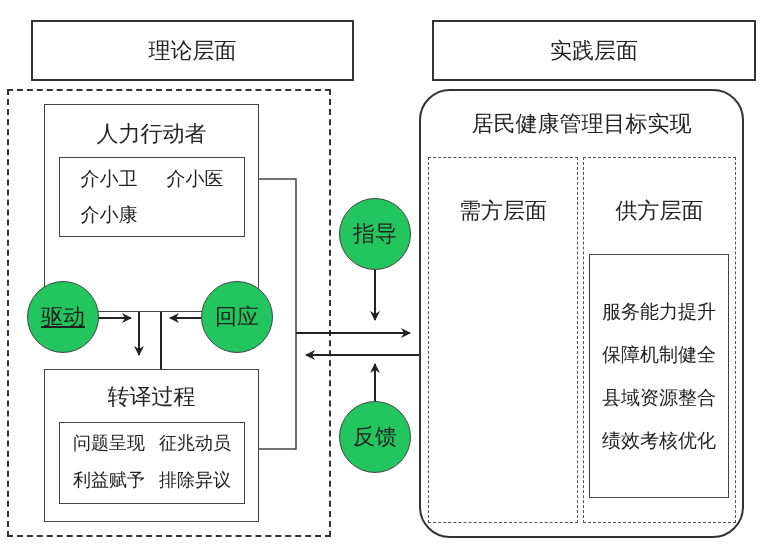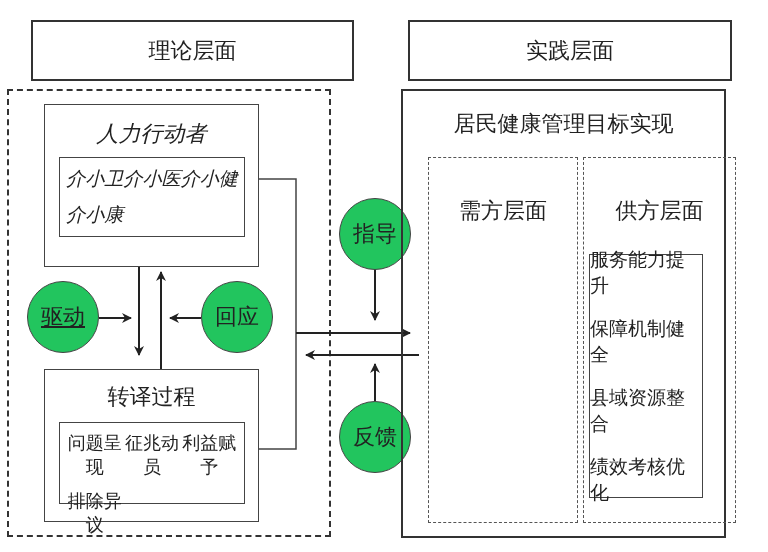--- a/index.html
+++ b/index.html
@@ -5,33 +5,33 @@
   html, body { margin: 0; padding: 0; background: #ffffff; }
   body { width: 768px; height: 552px; position: relative; overflow: hidden;
          font-family: "DejaVu Serif", "Liberation Serif", serif; color: #222; }
   .abs { position: absolute; box-sizing: border-box; }
   .box-solid { border: 2px solid #333; background: #fff; }
   .box-thin { border: 1.5px solid #444; background: #fff; }
   .box-dash { border: 2px dashed #333; }
   .box-dash-thin { border: 1.5px dashed #555; }
   .title { display: flex; align-items: center; justify-content: center; font-size: 22px; }
   .label { position: absolute; left: 0; right: 0; text-align: center; font-size: 22px; }
-  .grid2 { display: grid; grid-template-columns: 1fr 1fr 1fr; row-gap: 10px; padding: 8px 6px; font-size: 19px; text-align: center; }
+  .grid2 { display: grid; grid-template-columns: 1fr 1fr; row-gap: 10px; padding: 8px 6px; font-size: 19px; text-align: center; }
   .col-list { display: flex; flex-direction: column; align-items: center; justify-content: center; gap: 17px; font-size: 19px; height: 100%; }
   .circle { border: 1.5px solid #444; border-radius: 50%; background: #22c55e; display: flex; align-items: center; justify-content: center; font-size: 22px; }
   svg.lines { position: absolute; left: 0; top: 0; pointer-events: none; }
 </style>
 </head>
 <body>
 
 <div class="abs box-solid title" style="left:7px;top:20px;width:323px;height:61px;margin-left:24px;">
   <span>理论层面</span>
 </div>
 
-<div class="abs box-solid title" style="left:408px;top:20px;width:324px;height:61px;">
+<div class="abs box-solid title" style="left:432px;top:20px;width:324px;height:61px;">
   <span>实践层面</span>
 </div>
 
 <div class="abs box-dash" style="left:7px;top:89px;width:324px;height:448px;"></div>
 
 <svg class="lines" width="768" height="552">
   <defs>
     <marker id="ah" markerWidth="10" markerHeight="10" refX="9" refY="5" orient="auto" markerUnits="userSpaceOnUse">
       <path d="M0,0 L10,5 L0,10 L3,5 Z" fill="#222"></path>
     </marker>
@@ -49,26 +49,25 @@
 
   <line x1="296" y1="333" x2="410" y2="333" stroke="#222" stroke-width="2" marker-end="url(#ah)"></line>
 
   <line x1="419" y1="355" x2="306" y2="355" stroke="#222" stroke-width="2" marker-end="url(#ah)"></line>
 
   <line x1="375" y1="269" x2="375" y2="320" stroke="#222" stroke-width="2" marker-end="url(#ah)"></line>
 
   <line x1="375" y1="401" x2="375" y2="364" stroke="#222" stroke-width="2" marker-end="url(#ah)"></line>
 </svg>
 
-<div class="abs box-thin" style="left:44px;top:104px;width:215px;height:163px;font-style:italic;">
+<div class="abs box-thin" style="left:44px;top:104px;width:215px;height:208px;">
   <div class="label" style="top:14px;">人力行动者</div>
   <div class="abs box-thin grid2" style="left:14px;top:52px;width:186px;height:80px;">
     <span>介小卫</span>
     <span>介小医</span>
-    <span>介小健</span>
     <span>介小康</span>
   </div>
 </div>
 
 <div class="abs box-thin" style="left:44px;top:369px;width:215px;height:153px;">
   <div class="label" style="top:12px;">转译过程</div>
   <div class="abs box-thin grid2" style="left:14px;top:52px;width:186px;height:82px;font-size:18px;">
     <span>问题呈现</span>
     <span>征兆动员</span>
     <span>利益赋予</span>
@@ -83,31 +82,31 @@
   <span>回应</span>
 </div>
 
 <div class="abs circle" style="left:339px;top:198px;width:72px;height:72px;">
   <span>指导</span>
 </div>
 <div class="abs circle" style="left:339px;top:401px;width:72px;height:72px;">
   <span>反馈</span>
 </div>
 
-<div class="abs box-solid" style="left:401px;top:89px;width:325px;height:449px;background:transparent;">
+<div class="abs box-solid" style="left:419px;top:89px;width:325px;height:449px;background:transparent;border-radius:31px;">
   <div class="label" style="top:18px;">居民健康管理目标实现</div>
 </div>
 
 <div class="abs box-dash-thin" style="left:428px;top:157px;width:150px;height:366px;">
   <div class="label" style="top:38px;">需方层面</div>
 </div>
 
 <div class="abs box-dash-thin" style="left:583px;top:157px;width:153px;height:366px;">
   <div class="label" style="top:38px;">供方层面</div>
-  <div class="abs box-thin" style="left:5px;top:96px;width:114px;height:244px;">
+  <div class="abs box-thin" style="left:5px;top:96px;width:140px;height:244px;">
     <div class="col-list">
       <span>服务能力提升</span>
       <span>保障机制健全</span>
       <span>县域资源整合</span>
       <span>绩效考核优化</span>
     </div>
   </div>
 </div>
 
 </body></html>

